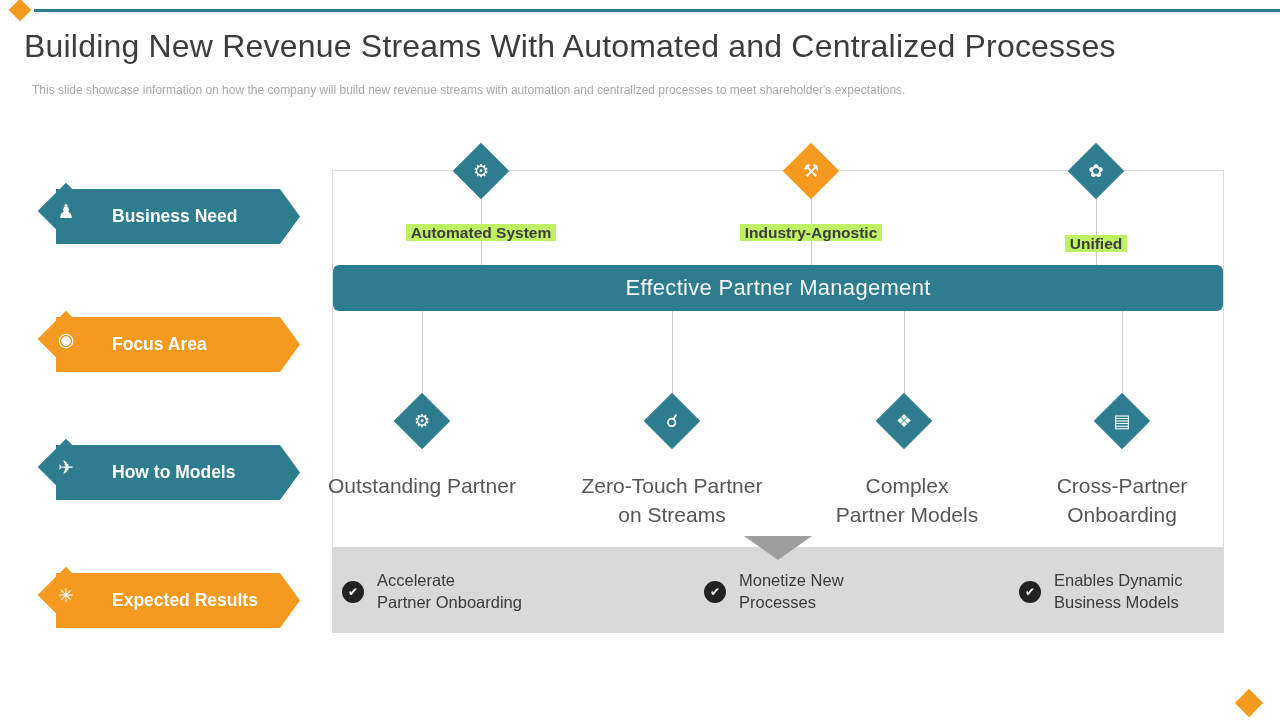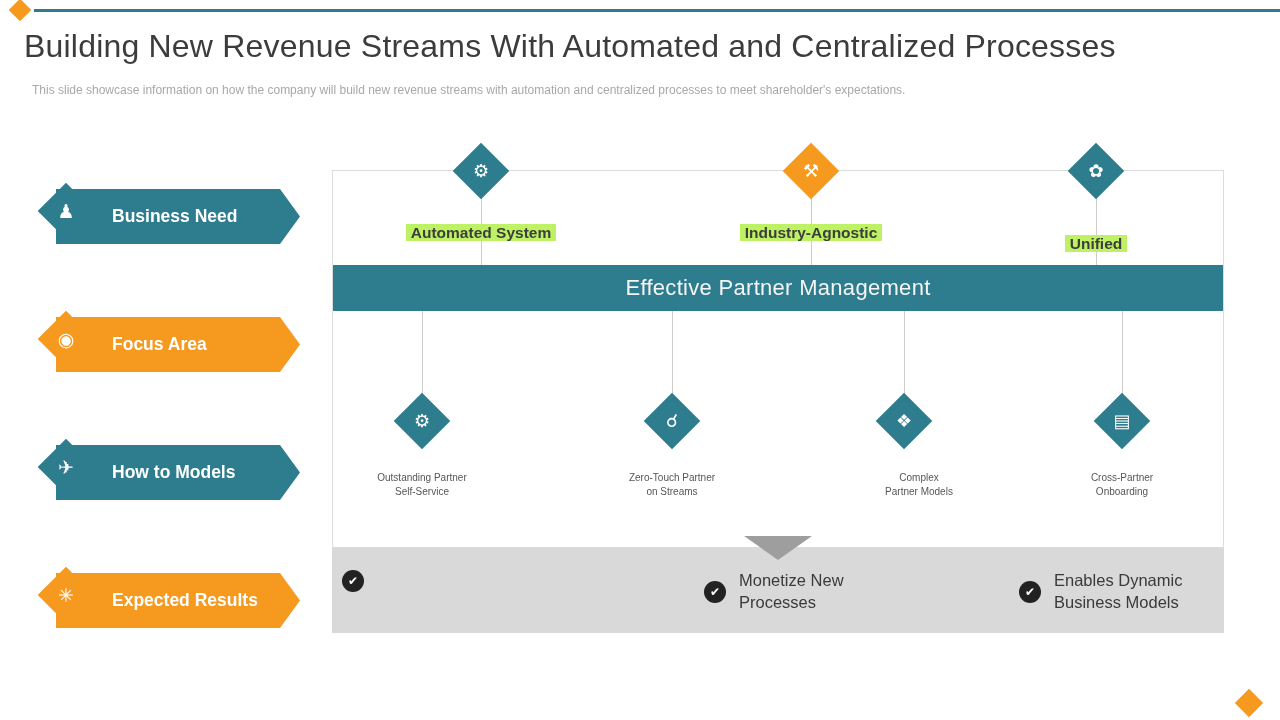--- a/index.html
+++ b/index.html
@@ -28,22 +28,22 @@
 
   
   .main-box{position:absolute;left:332px;top:170px;width:892px;height:378px;border:1px solid #DCDCDC;box-sizing:border-box;}
   .diamond{position:absolute;width:40px;height:40px;transform:rotate(45deg);}
   .diamond .glyph{position:absolute;inset:0;display:flex;align-items:center;justify-content:center;
                   transform:rotate(-45deg);color:#fff;font-size:18px;}
   .vline{position:absolute;width:1px;background:#CCCCCC;}
   .col-label{position:absolute;width:220px;text-align:center;font-weight:bold;font-size:15.5px;color:#3D3D3D;}
   .col-label span{background:#bef264;padding:0 5px;}
   .banner{position:absolute;left:0;top:94px;width:100%;height:46px;background:#2E7D8E;display:flex;
-          align-items:center;justify-content:center;color:#F5F5F5;font-size:22px;letter-spacing:.3px;}
-  .app-label{position:absolute;width:220px;text-align:center;font-size:10px;color:#565656;line-height:1.4;}
+          align-items:center;justify-content:center;color:#F5F5F5;font-size:22px;letter-spacing:.3px;border-radius:6px;}
+  .app-label{position:absolute;width:220px;text-align:center;font-size:21px;color:#565656;line-height:1.4;}
 
   
   .gray-band{position:absolute;left:332px;top:548px;width:892px;height:85px;background:#D9D9D9;}
   .band-tri{position:absolute;left:412px;top:-12px;width:0;height:0;
             border-left:34px solid transparent;border-right:34px solid transparent;border-top:24px solid #9E9E9E;}
   .result{position:absolute;top:22px;display:flex;align-items:center;gap:13px;}
   .check{width:22px;height:22px;border-radius:50%;background:#222222;color:#ffffff;display:flex;
          align-items:center;justify-content:center;font-size:12px;flex:none;}
   .result-text{font-size:16.5px;color:#3A3A3A;line-height:1.32;}
 </style>
@@ -138,41 +138,44 @@
     </div>
     <div class="diamond teal" style="left:551px;top:230px">
       <span class="glyph">❖</span>
     </div>
     <div class="diamond teal" style="left:769px;top:230px">
       <span class="glyph">▤</span>
     </div>
 
     <div class="app-label" style="left:-21px;top:300px">
       <div>Outstanding Partner</div>
-      <div>Self-Service</div>
     </div>
     <div class="app-label" style="left:229px;top:300px">
       <div>Zero-Touch Partner</div>
       <div>on Streams</div>
     </div>
-    <div class="app-label" style="left:476px;top:300px">
+    <div class="app-label" style="left:464px;top:300px">
       <div>Complex</div>
       <div>Partner Models</div>
     </div>
     <div class="app-label" style="left:679px;top:300px">
       <div>Cross-Partner</div>
       <div>Onboarding</div>
     </div>
   </div>
 
   <div class="gray-band">
     <div class="band-tri"></div>
 
     <div class="result" style="left:10px">
       <span class="check">✔</span>
+      <span class="result-text">
+        <div>Accelerate</div>
+        <div>Partner Onboarding</div>
+      </span>
     </div>
 
     <div class="result" style="left:372px">
       <span class="check">✔</span>
       <span class="result-text">
         <div>Monetize New</div>
         <div>Processes</div>
       </span>
     </div>
 

